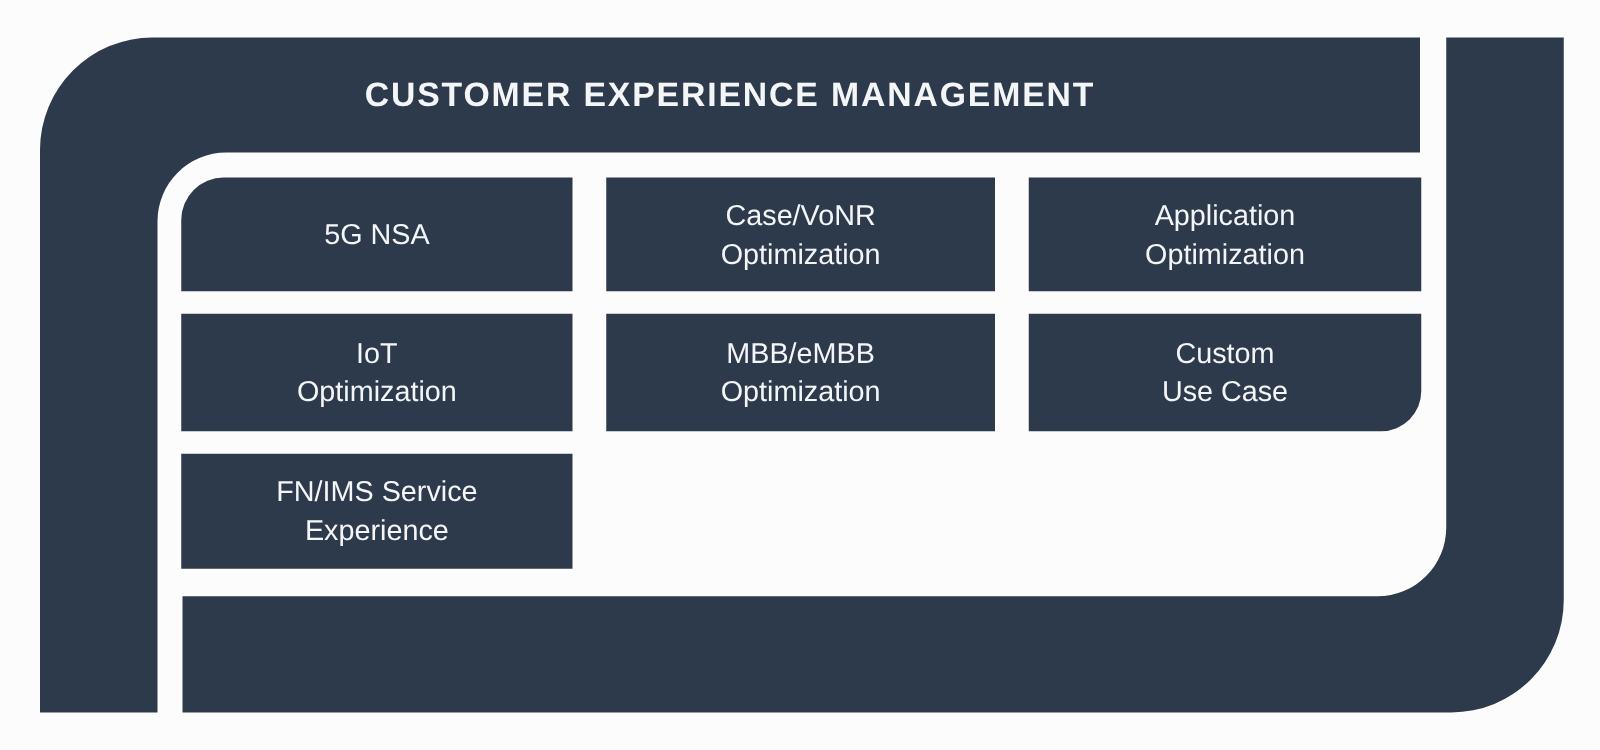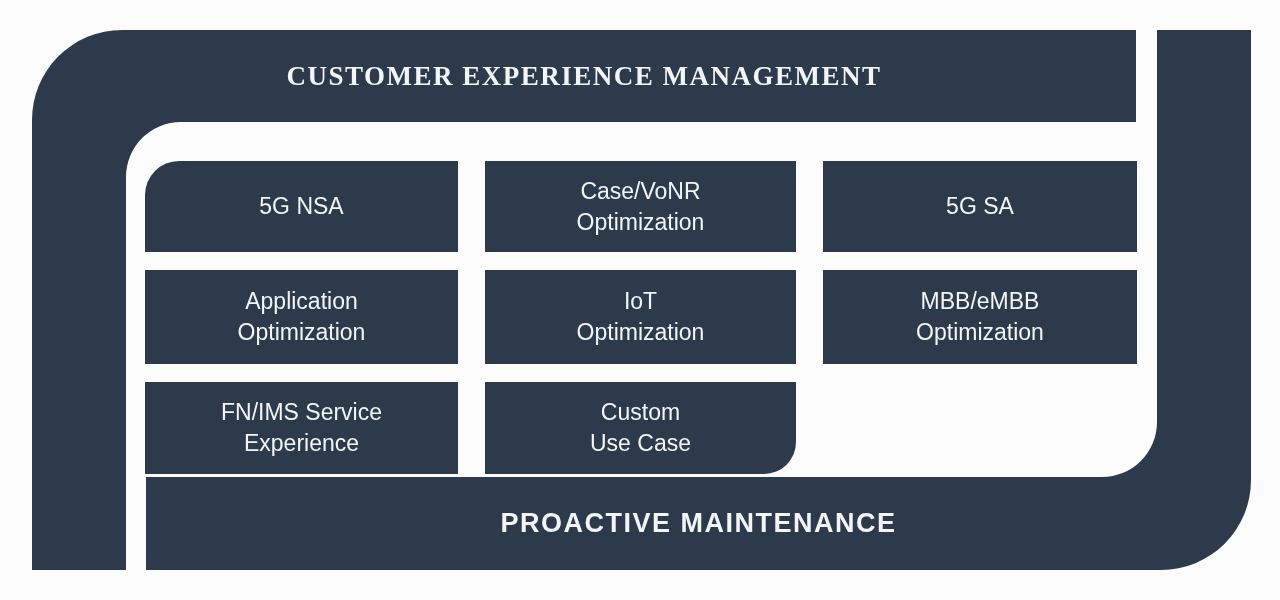--- a/index.html
+++ b/index.html
@@ -23,21 +23,21 @@
   .frame-svg{
     position:absolute;left:0;top:0;
     width:1280px;height:600px;
     display:block;
   }
   .frame-svg path{ fill:var(--frame); }
 
   .header-bar{
     position:absolute;
     left:32px;top:30px;width:1104px;height:92px;
-    display:flex;align-items:center;justify-content:center;font-family:Liberation Serif, serif;
+    display:flex;align-items:center;justify-content:center;
   }
   .footer-bar{
     position:absolute;
     left:146px;top:477px;width:1105px;height:93px;
     display:flex;align-items:center;justify-content:center;
   }
   .band-title{
     color:var(--text);
     font-size:27px;
     font-weight:bold;
@@ -46,21 +46,20 @@
   }
 
   .grid{
     position:absolute;
     left:145px;top:142px;width:992px;height:221px;
     display:grid;
     grid-template-columns:313px 311px 314px;
     grid-template-rows:91px 94px 92px;
     column-gap:27px;
     row-gap:18px;
-    margin-top:19px;
   }
   .box{
     background:var(--box);
     color:var(--text);
     display:flex;align-items:center;justify-content:center;
     text-align:center;
     font-size:23px;
     line-height:31px;
     white-space:pre-line;
   }
@@ -78,30 +77,26 @@
   </svg>
 
   <div class="header-bar">
     <span class="band-title">CUSTOMER EXPERIENCE MANAGEMENT</span>
   </div>
 
   <div class="grid">
     <div class="box r-tl">5G NSA</div>
     <div class="box">Case/VoNR
 Optimization</div>
-    <div class="box">5G SA</div>
     <div class="box">Application
 Optimization</div>
     <div class="box">IoT
 Optimization</div>
     <div class="box">MBB/eMBB
 Optimization</div>
+    <div class="box r-br">Custom
+Use Case</div>
     <div class="box">FN/IMS Service
 Experience</div>
-    <div class="box r-br">Custom
-Use Case</div>
   </div>
 
-  <div class="footer-bar">
-    <span class="band-title">PROACTIVE MAINTENANCE</span>
-  </div>
 
 </div>
 
 </body></html>

